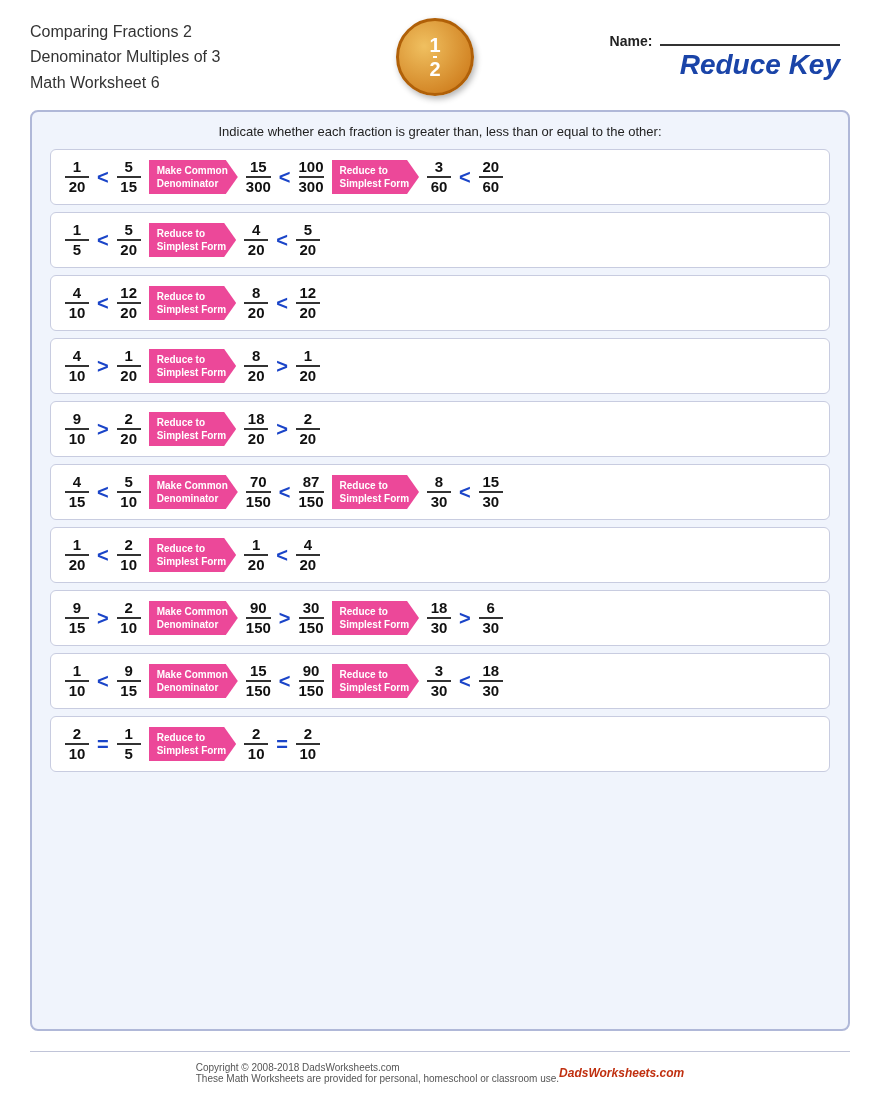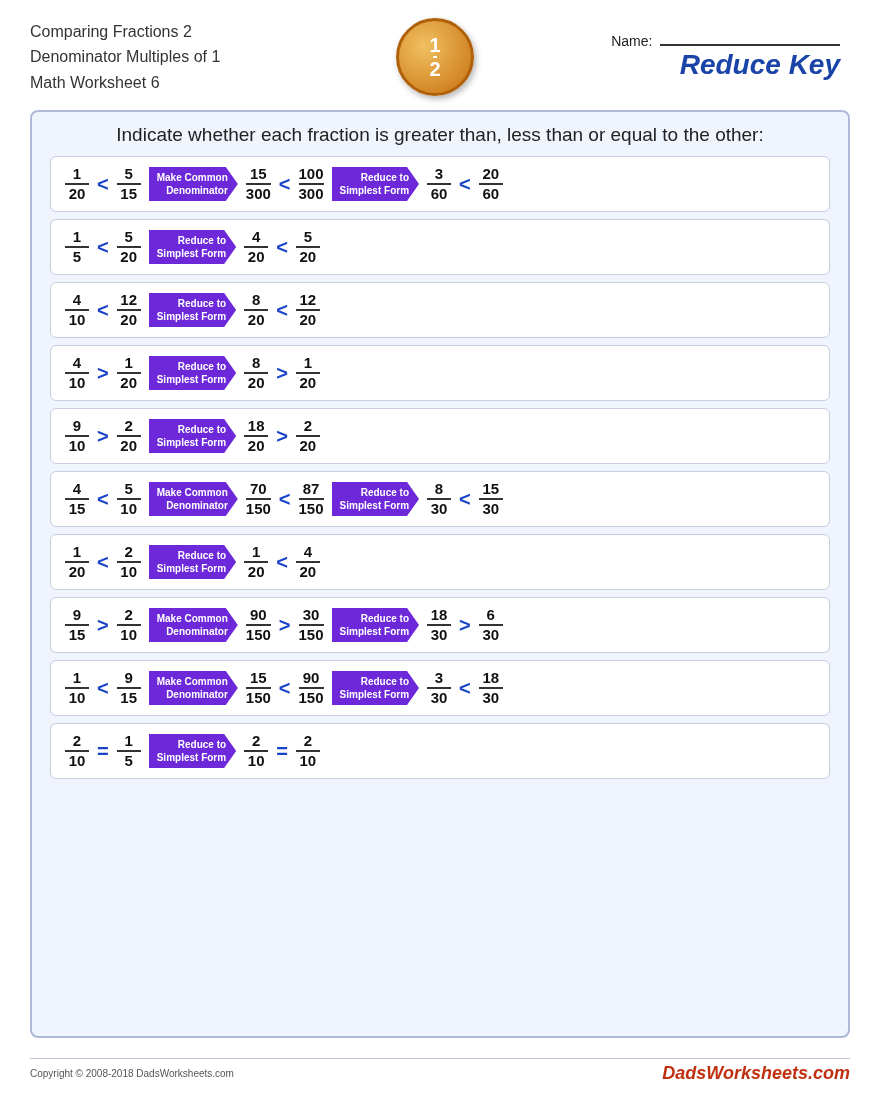--- a/index.html
+++ b/index.html
@@ -32,21 +32,21 @@
       line-height: 1.6;
       color: #333;
     }
     .header-right {
       flex: 1;
       text-align: right;
       padding-right: 10px;
     }
     .name-label {
       font-size: 14px;
-      font-weight: normal;
+      font-weight: bold;
       text-align: right;
     }
     .name-line {
       display: inline-block;
       border-bottom: 2px solid #333;
       width: 180px;
       margin-left: 4px;
     }
     .answer-key {
       font-size: 28px;
@@ -79,21 +79,21 @@
     
     .main-box {
       border: 2px solid #b0b8d8;
       border-radius: 8px;
       background: #f0f4fc;
       padding: 12px 18px;
       flex: 1;
     }
     .instruction {
       text-align: center;
-      font-size: 19px;
+      font-size: 13px;
       margin-bottom: 10px;
       color: #222;
     }
 
     
     .problem-row {
       background: #fff;
       border: 1px solid #c8cce0;
       border-radius: 6px;
       margin-bottom: 7px;
@@ -130,60 +130,60 @@
     }
 
     
     .arrow-btn {
       display: flex;
       align-items: center;
       margin: 0 8px;
       position: relative;
     }
     .arrow-shape {
-      background: #6d28d9;
+      background: #ec4899;
       color: #fff;
       font-size: 10px;
       font-weight: bold;
-      text-align: right;
+      text-align: left;
       padding: 4px 10px 4px 8px;
       position: relative;
       line-height: 1.3;
       min-width: 72px;
       clip-path: polygon(0 0, calc(100% - 12px) 0, 100% 50%, calc(100% - 12px) 100%, 0 100%);
     }
 
     
     .footer {
       margin-top: 20px;
       border-top: 1px solid #c0c4d8;
-      padding-top: 4px;
+      padding-top: 10px;
       font-size: 10px;
       color: #555;
       display: flex;
-      justify-content: space-between;
+      justify-content: center;
       align-items: center;
     }
     .footer-brand {
-      font-size: 18px;
+      font-size: 12px;
       font-weight: bold;
       color: #1a44a8;
       font-style: italic;
     }
     .footer-brand span { color: #c03010; }
   </style>
 </head>
 <body>
 
 <div class="page">
 
   <div class="header">
     <div class="header-left">
       <div>Comparing Fractions 2</div>
-      <div>Denominator Multiples of 1</div>
+      <div>Denominator Multiples of 3</div>
       <div>Math Worksheet 6</div>
     </div>
     <div class="logo-circle">
       <div class="logo-fraction">
         <span class="logo-num">1</span>
         <span class="logo-line"></span>
         <span class="logo-den">2</span>
       </div>
     </div>
     <div class="header-right">
@@ -566,18 +566,19 @@
     <span class="fline"></span>
     <span class="fden">10</span>
   </div>
         </div>
       </div>
   </div>
 
   <div class="footer">
     <div>
       <div>Copyright © 2008-2018 DadsWorksheets.com</div>
+      <div>These Math Worksheets are provided for personal, homeschool or classroom use.</div>
     </div>
     <div class="footer-brand">
       <span>Dads</span><span style="color:#c03010">Worksheets</span><span>.com</span>
     </div>
   </div>
 </div>
 
 </body></html>

